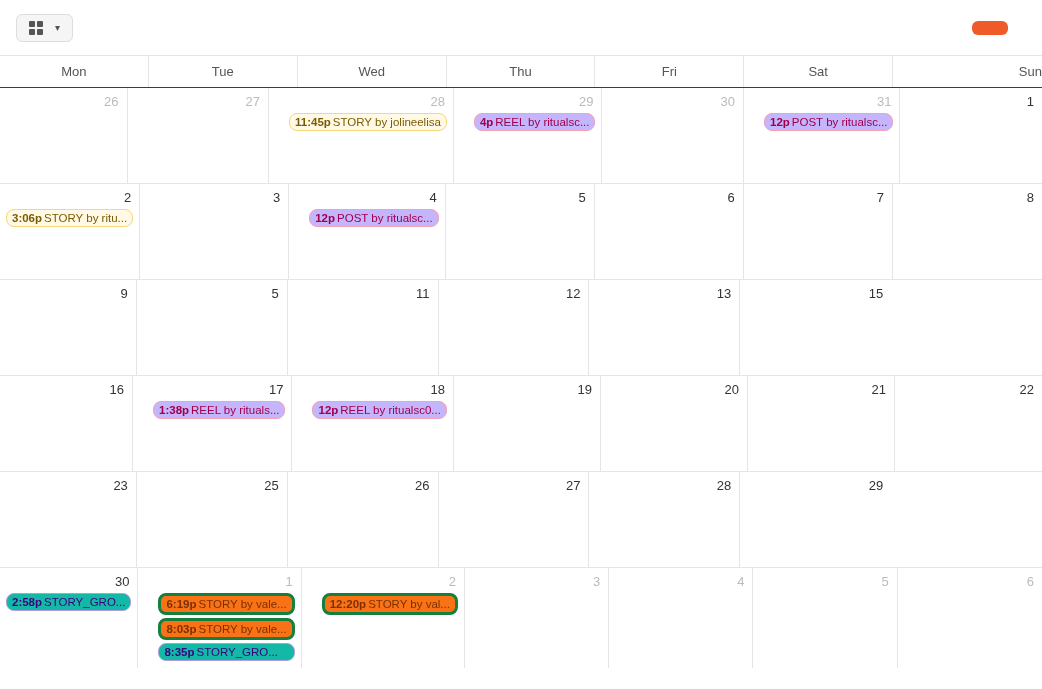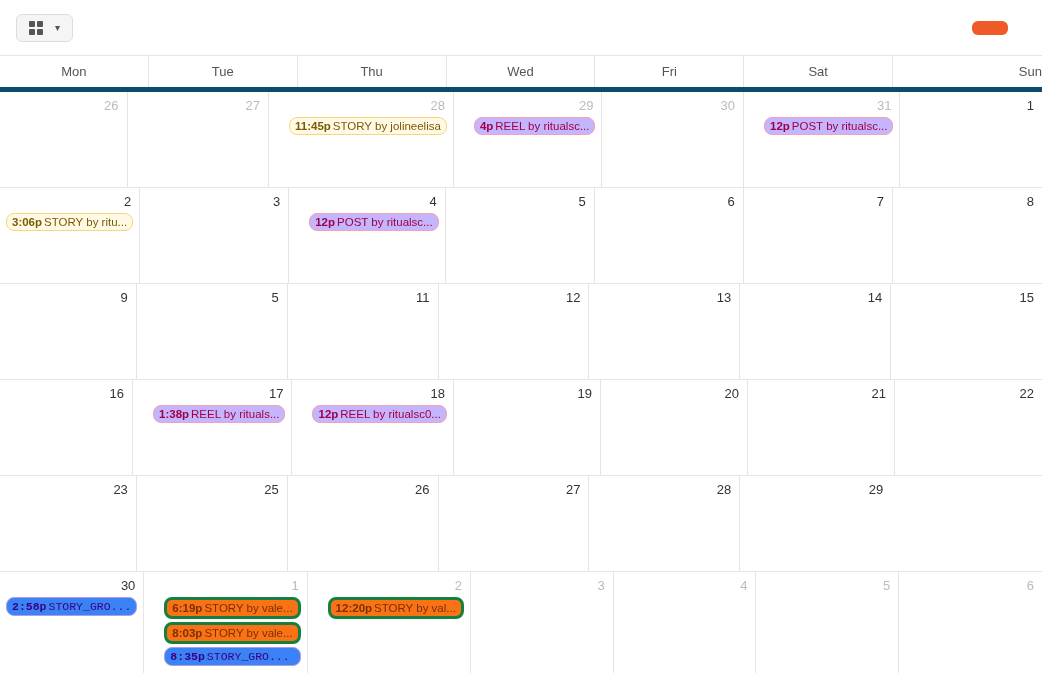--- a/index.html
+++ b/index.html
@@ -27,21 +27,21 @@
     .header-center { display: flex; align-items: center; gap: 16px; }
     .nav-btn { background: none; border: none; cursor: pointer; font-size: 18px; color: #555; padding: 4px 8px; }
     .month-title { font-size: 20px; font-weight: 700; }
 
     .header-right { display: flex; align-items: center; gap: 10px; }
     .today-btn {
       background: #f05a28; color: #fff; border: none; border-radius: 6px;
       padding: 7px 18px; font-size: 14px; font-weight: 600; cursor: pointer;
     }
     .filter-btn { background: none; border: none; cursor: pointer; font-size: 18px; color: #555; padding: 4px; }
-    .day-headers { display: grid; grid-template-columns: repeat(7, 1fr); border-bottom: 5px solid #0c4a6e; }
+    .day-headers { display: grid; grid-template-columns: repeat(7, 1fr); border-bottom: 1px solid #0c4a6e; }
     .day-header {
       text-align: center; padding: 8px 0; font-size: 13px; font-weight: 500; color: #555;
       border-right: 1px solid #e5e5e5;
     }
     .day-header:last-child { border-right: none; text-align: right; }
 
     .weeks { display: flex; flex-direction: column; }
     .week-row { display: grid; grid-template-columns: repeat(7, 1fr); border-bottom: 1px solid #e5e5e5; flex: 1; gap: 14px; }
     .week-row:last-child { border-bottom: none; }
 
@@ -72,21 +72,21 @@
       overflow: hidden;
       text-overflow: ellipsis;
       cursor: pointer;
     }
     .event .time { font-weight: 700; margin-right: 2px; }
 
     
     .event-yellow { background: #fff9e6; border: 1px solid #f5d87a; color: #7a5c00; }
     .event-pink { background: #c4b5fd; border: 1px solid #f5a0b5; color: #a0004a; }
     .event-orange { background: #f97316; border: 3px solid #15803d; color: #7a3000; }
-    .event-purple { background: #3b82f6; border: 1px solid #b09de0; color: #3d0080; font-family: Liberation Mono, monospace; }
+    .event-purple { background: #14b8a6; border: 1px solid #b09de0; color: #3d0080; }
   </style>
 </head>
 <body>
 
 <div class="header">
   <div class="header-left">
     <button class="month-btn">
       <span class="grid-icon">
         <span></span>
           <span></span>
@@ -107,22 +107,22 @@
   <div class="header-right">
     <button class="today-btn"></button>
     <button class="filter-btn"></button>
   </div>
 </div>
 
 <div>
   <div class="day-headers" id="day-headers-container">
       <div class="day-header">Mon</div>
       <div class="day-header">Tue</div>
+      <div class="day-header">Wed</div>
       <div class="day-header">Thu</div>
-      <div class="day-header">Wed</div>
       <div class="day-header">Fri</div>
       <div class="day-header">Sat</div>
       <div class="day-header">Sun</div>
     </div>
   <div class="weeks" id="weeks-container">
       <div class="week-row">
         <div class="day-cell">
           <div class="day-num other-month">26</div>
         </div>
         <div class="day-cell">
@@ -182,23 +182,20 @@
         <div class="day-cell">
           <div class="day-num">11</div>
         </div>
         <div class="day-cell">
           <div class="day-num">12</div>
         </div>
         <div class="day-cell">
           <div class="day-num">13</div>
         </div>
         <div class="day-cell">
-          <div class="day-num">14</div>
-        </div>
-        <div class="day-cell">
           <div class="day-num">15</div>
         </div>
       </div>
       <div class="week-row">
         <div class="day-cell">
           <div class="day-num">16</div>
         </div>
         <div class="day-cell">
           <div class="day-num">17</div>
           <div class="event event-pink"><span class="time">1:38p</span><span>REEL by rituals...</span></div>

